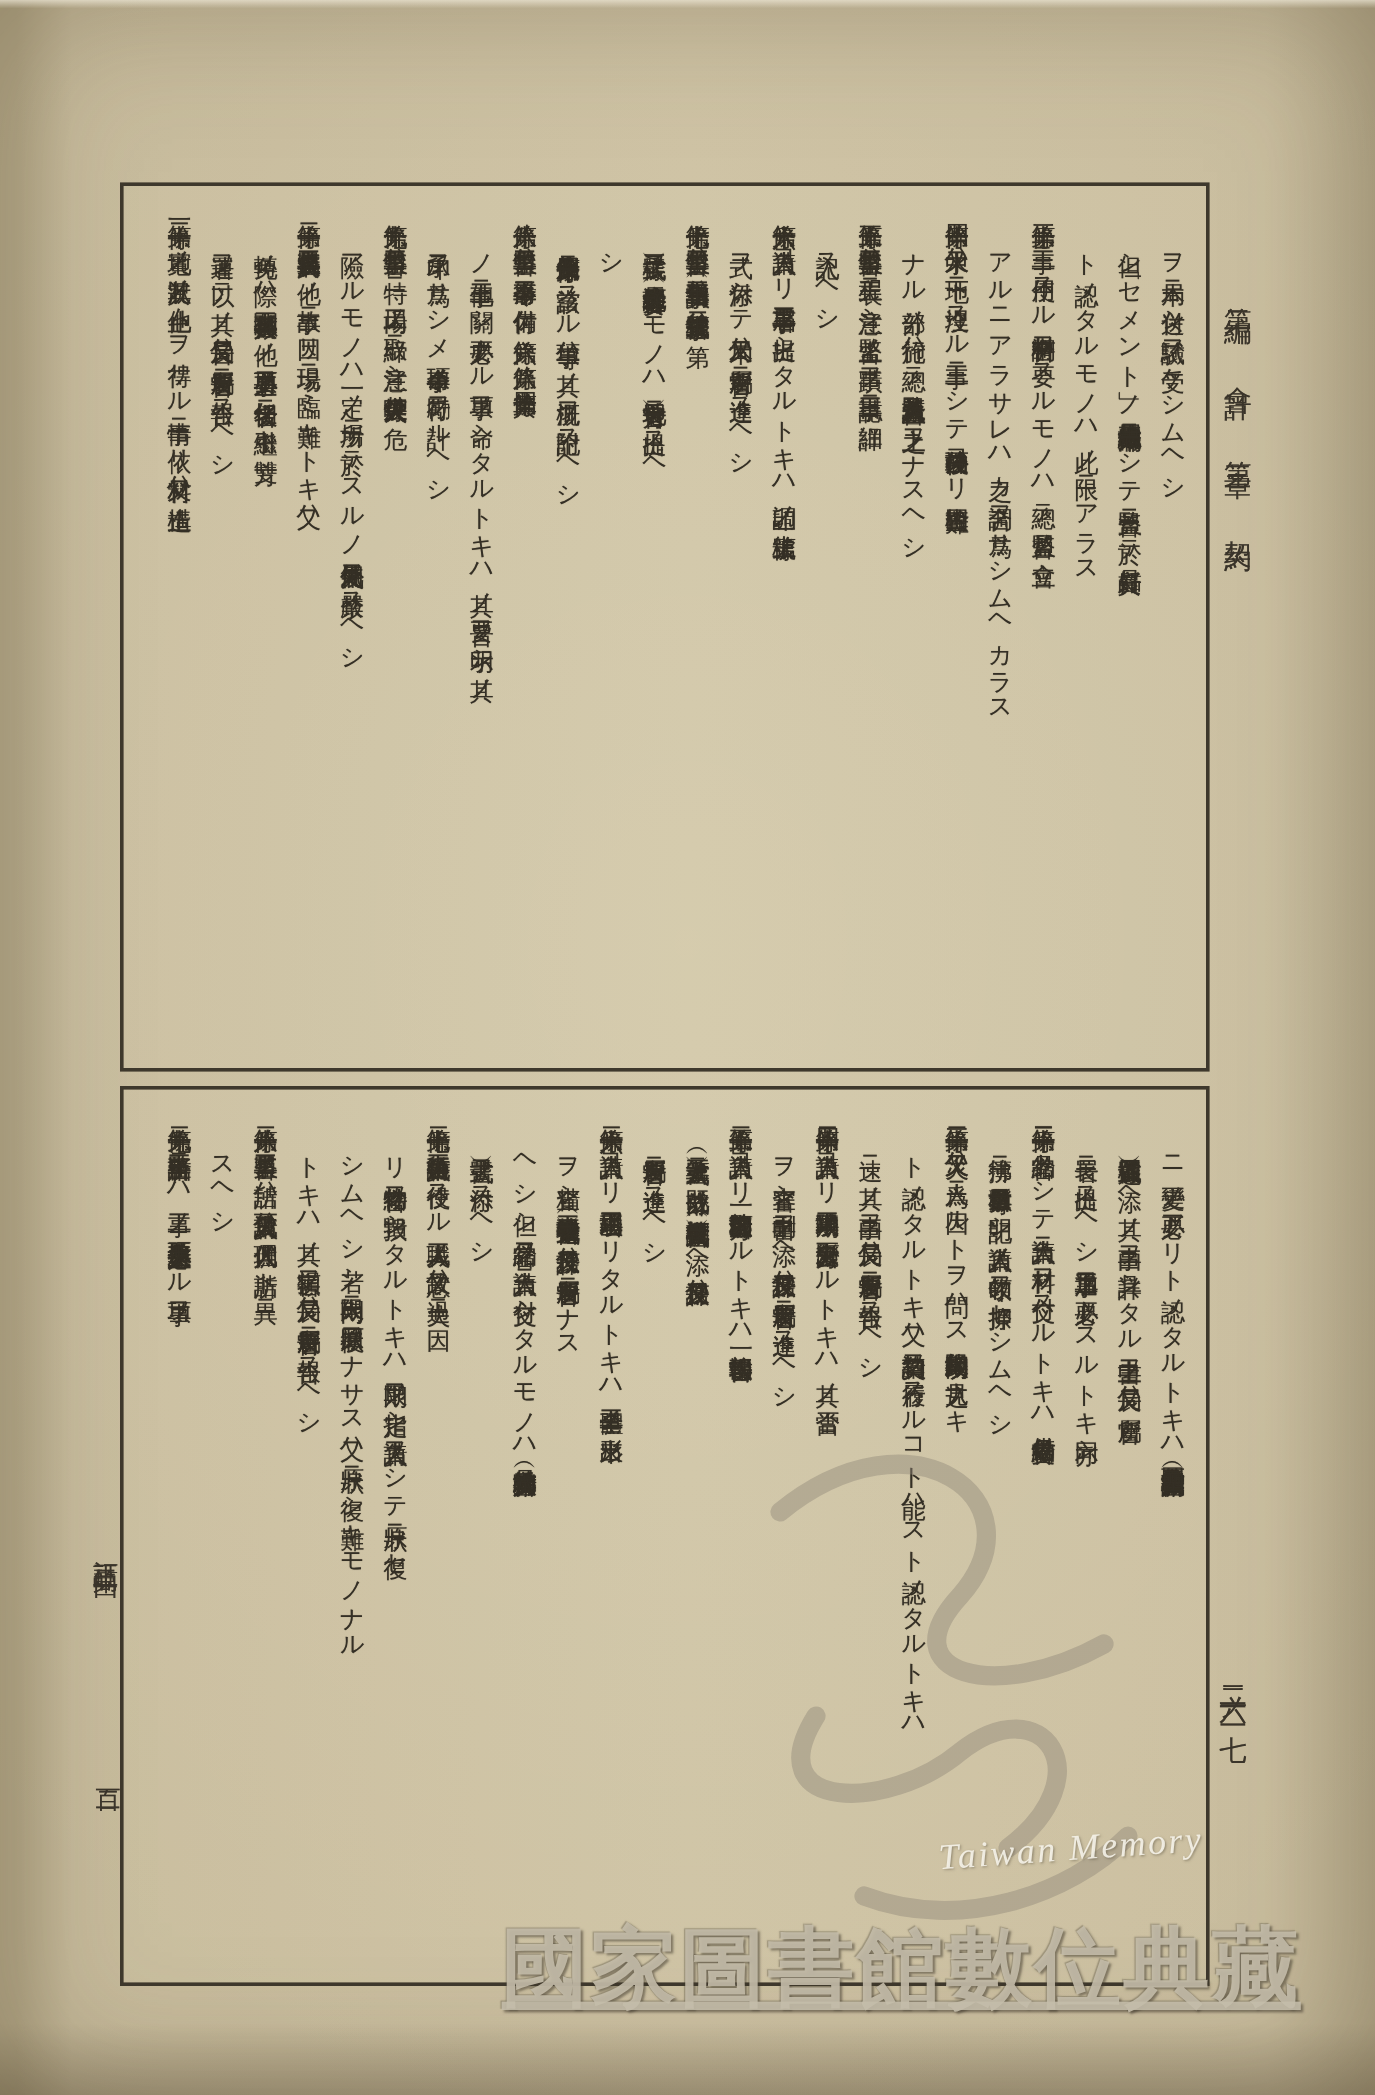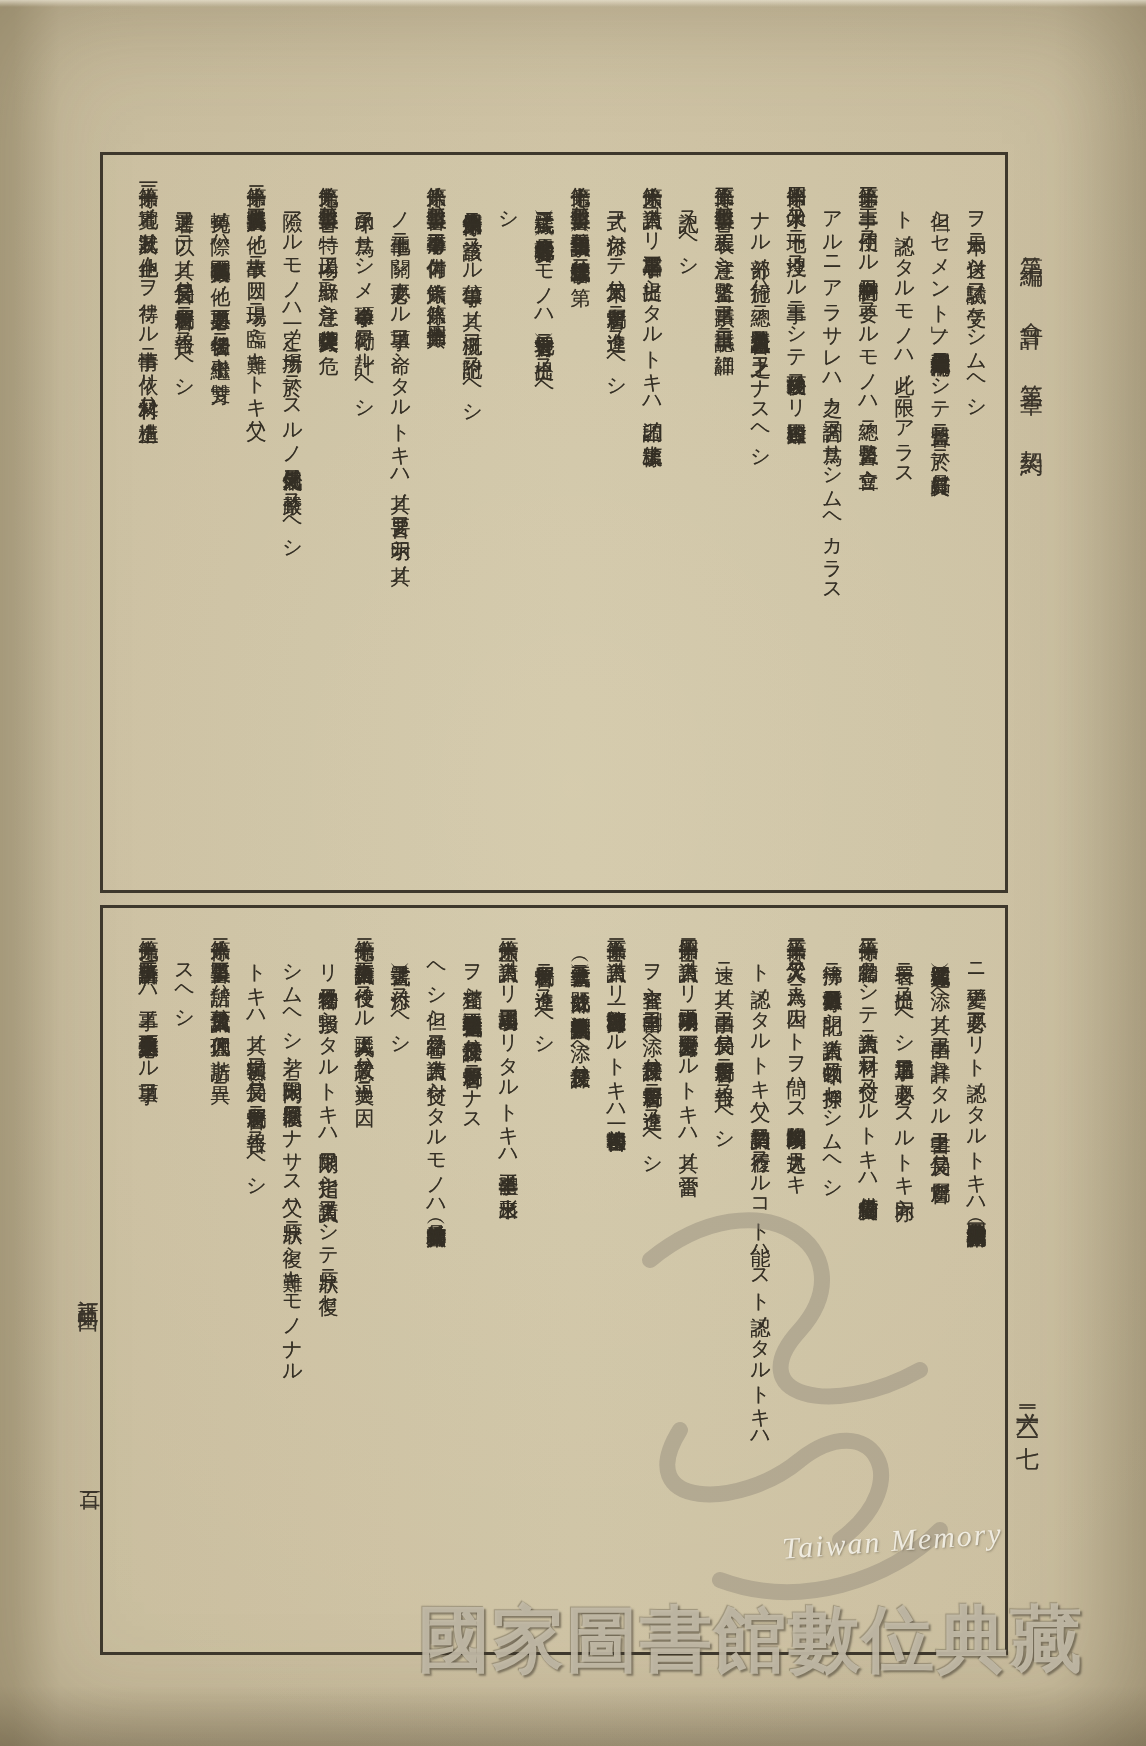--- a/index.html
+++ b/index.html
@@ -53,20 +53,21 @@
     color:rgba(250,248,240,.85);text-shadow:1px 1px 2px rgba(90,82,64,.5);
     letter-spacing:2px;transform:rotate(-4deg);
     font-family:"Liberation Serif",serif;
   }
   .wm-lib{
     left:418px;top:1592px;width:680px;
     font-size:72px;font-weight:bold;letter-spacing:2px;white-space:nowrap;
     color:rgba(196,189,170,.9);
     text-shadow:2px 2px 2px rgba(66,59,46,.55), -1px -1px 1px rgba(66,59,46,.35);
     font-family:"Liberation Serif",serif;
+    text-decoration:underline;
   }
   .edge-top{position:absolute;left:0;top:0;width:100%;height:7px;background:linear-gradient(180deg,#efe9d8,rgba(239,233,216,0));opacity:.7;}
 </style>
 </head>
 <body>
 
 <div class="page">
   <div class="edge-top"></div>
 
   <div class="marginal hdr">第二編　　會計　　第三章　　契約</div>

